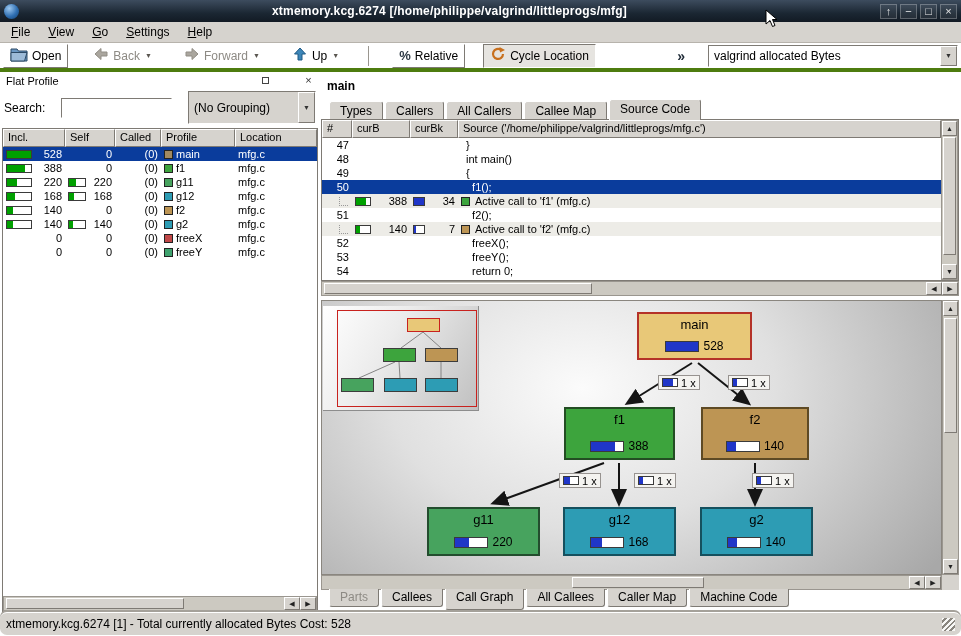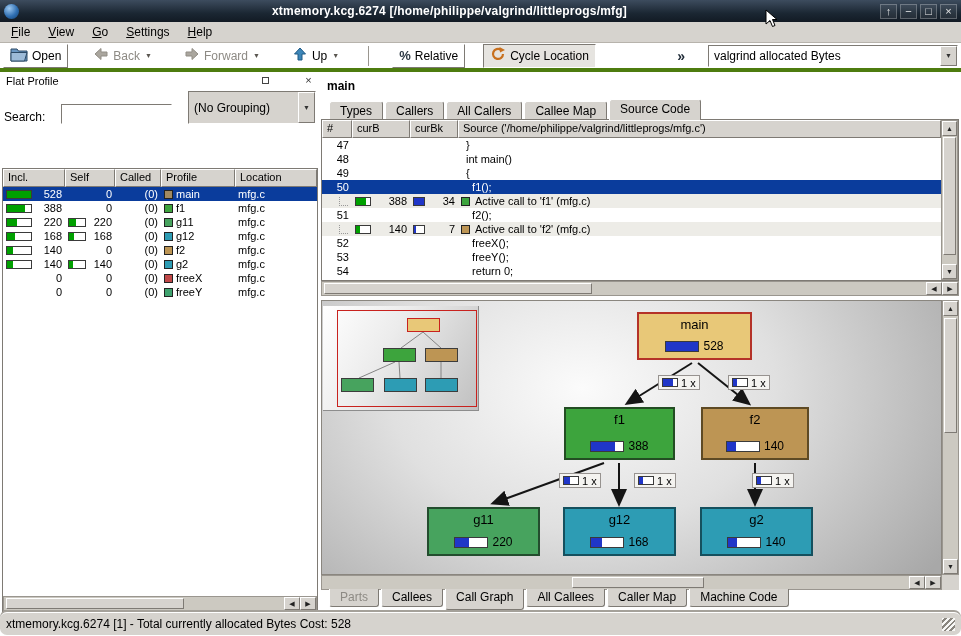--- a/index.html
+++ b/index.html
@@ -33,25 +33,25 @@
 .combo .combo-text{flex:1;padding:0 5px;white-space:nowrap;overflow:hidden;}
 .combo .combo-btn{width:17px;height:100%;background:#d6d3ce;border:1px solid;border-color:#fff #7e7a74 #7e7a74 #fff;display:flex;align-items:center;justify-content:center;font-size:7px;color:#333;flex:none;}
 .event-combo{width:250px;flex:none;}
 
 
 .dock{position:absolute;left:2px;top:72px;width:316px;height:540px;display:flex;flex-direction:column;}
 .dock-head{height:17px;display:flex;align-items:center;padding:0 2px 0 4px;font-size:11px;gap:28px;}
 .dock-title{flex:1;}
 .dock-btn{width:15px;height:13px;display:flex;align-items:center;justify-content:center;font-size:11px;line-height:1;color:#333;}
 .detach-ic{width:7px;height:7px;border:1px solid #444;display:inline-block;}
-.search-row{display:flex;align-items:flex-end;gap:16px;padding:2px 2px 4px 2px;}
+.search-row{display:flex;align-items:center;gap:16px;padding:2px 2px 4px 2px;}
 .search-input{flex:1;height:20px;min-width:0;border:1px solid;border-color:#7e7a74 #fff #fff #7e7a74;background:#fff;padding:0 3px;font:inherit;}
 .group-combo{width:128px;flex:none;height:33px;background:#d6d3ce;}
 .group-combo .combo-text{background:#d6d3ce;}
-.fp-table{flex:1;display:flex;flex-direction:column;border:1px solid #7e7a74;background:#fff;min-height:0;margin-top:40px;}
+.fp-table{flex:1;display:flex;flex-direction:column;border:1px solid #7e7a74;background:#fff;min-height:0;}
 .fp-head{display:flex;height:18px;flex:none;}
 .hcell{background:#d6d3ce;border:1px solid;border-color:#fff #7e7a74 #7e7a74 #fff;padding:1px 4px;font-size:11px;overflow:hidden;white-space:nowrap;}
 .c0{width:62px;flex:none;}.c1{width:50px;flex:none;}.c2{width:46px;flex:none;}.c3{width:74px;flex:none;}.c4{flex:1;min-width:0;}
 .fp-body{flex:1;background:#fff;overflow:hidden;}
 .fp-row{display:flex;height:14px;line-height:13px;font-size:11px;align-items:center;}
 .fp-row.sel{background:#0a3c9c;color:#fff;}
 .cell{display:flex;align-items:center;padding:0 3px;overflow:hidden;white-space:nowrap;}
 .num{margin-left:auto;}
 .pbar{height:9px;border:1px solid #3a3a3a;background:#fff;flex:none;overflow:hidden;}
 .pbar .fill{height:100%;background:#00a000;}

